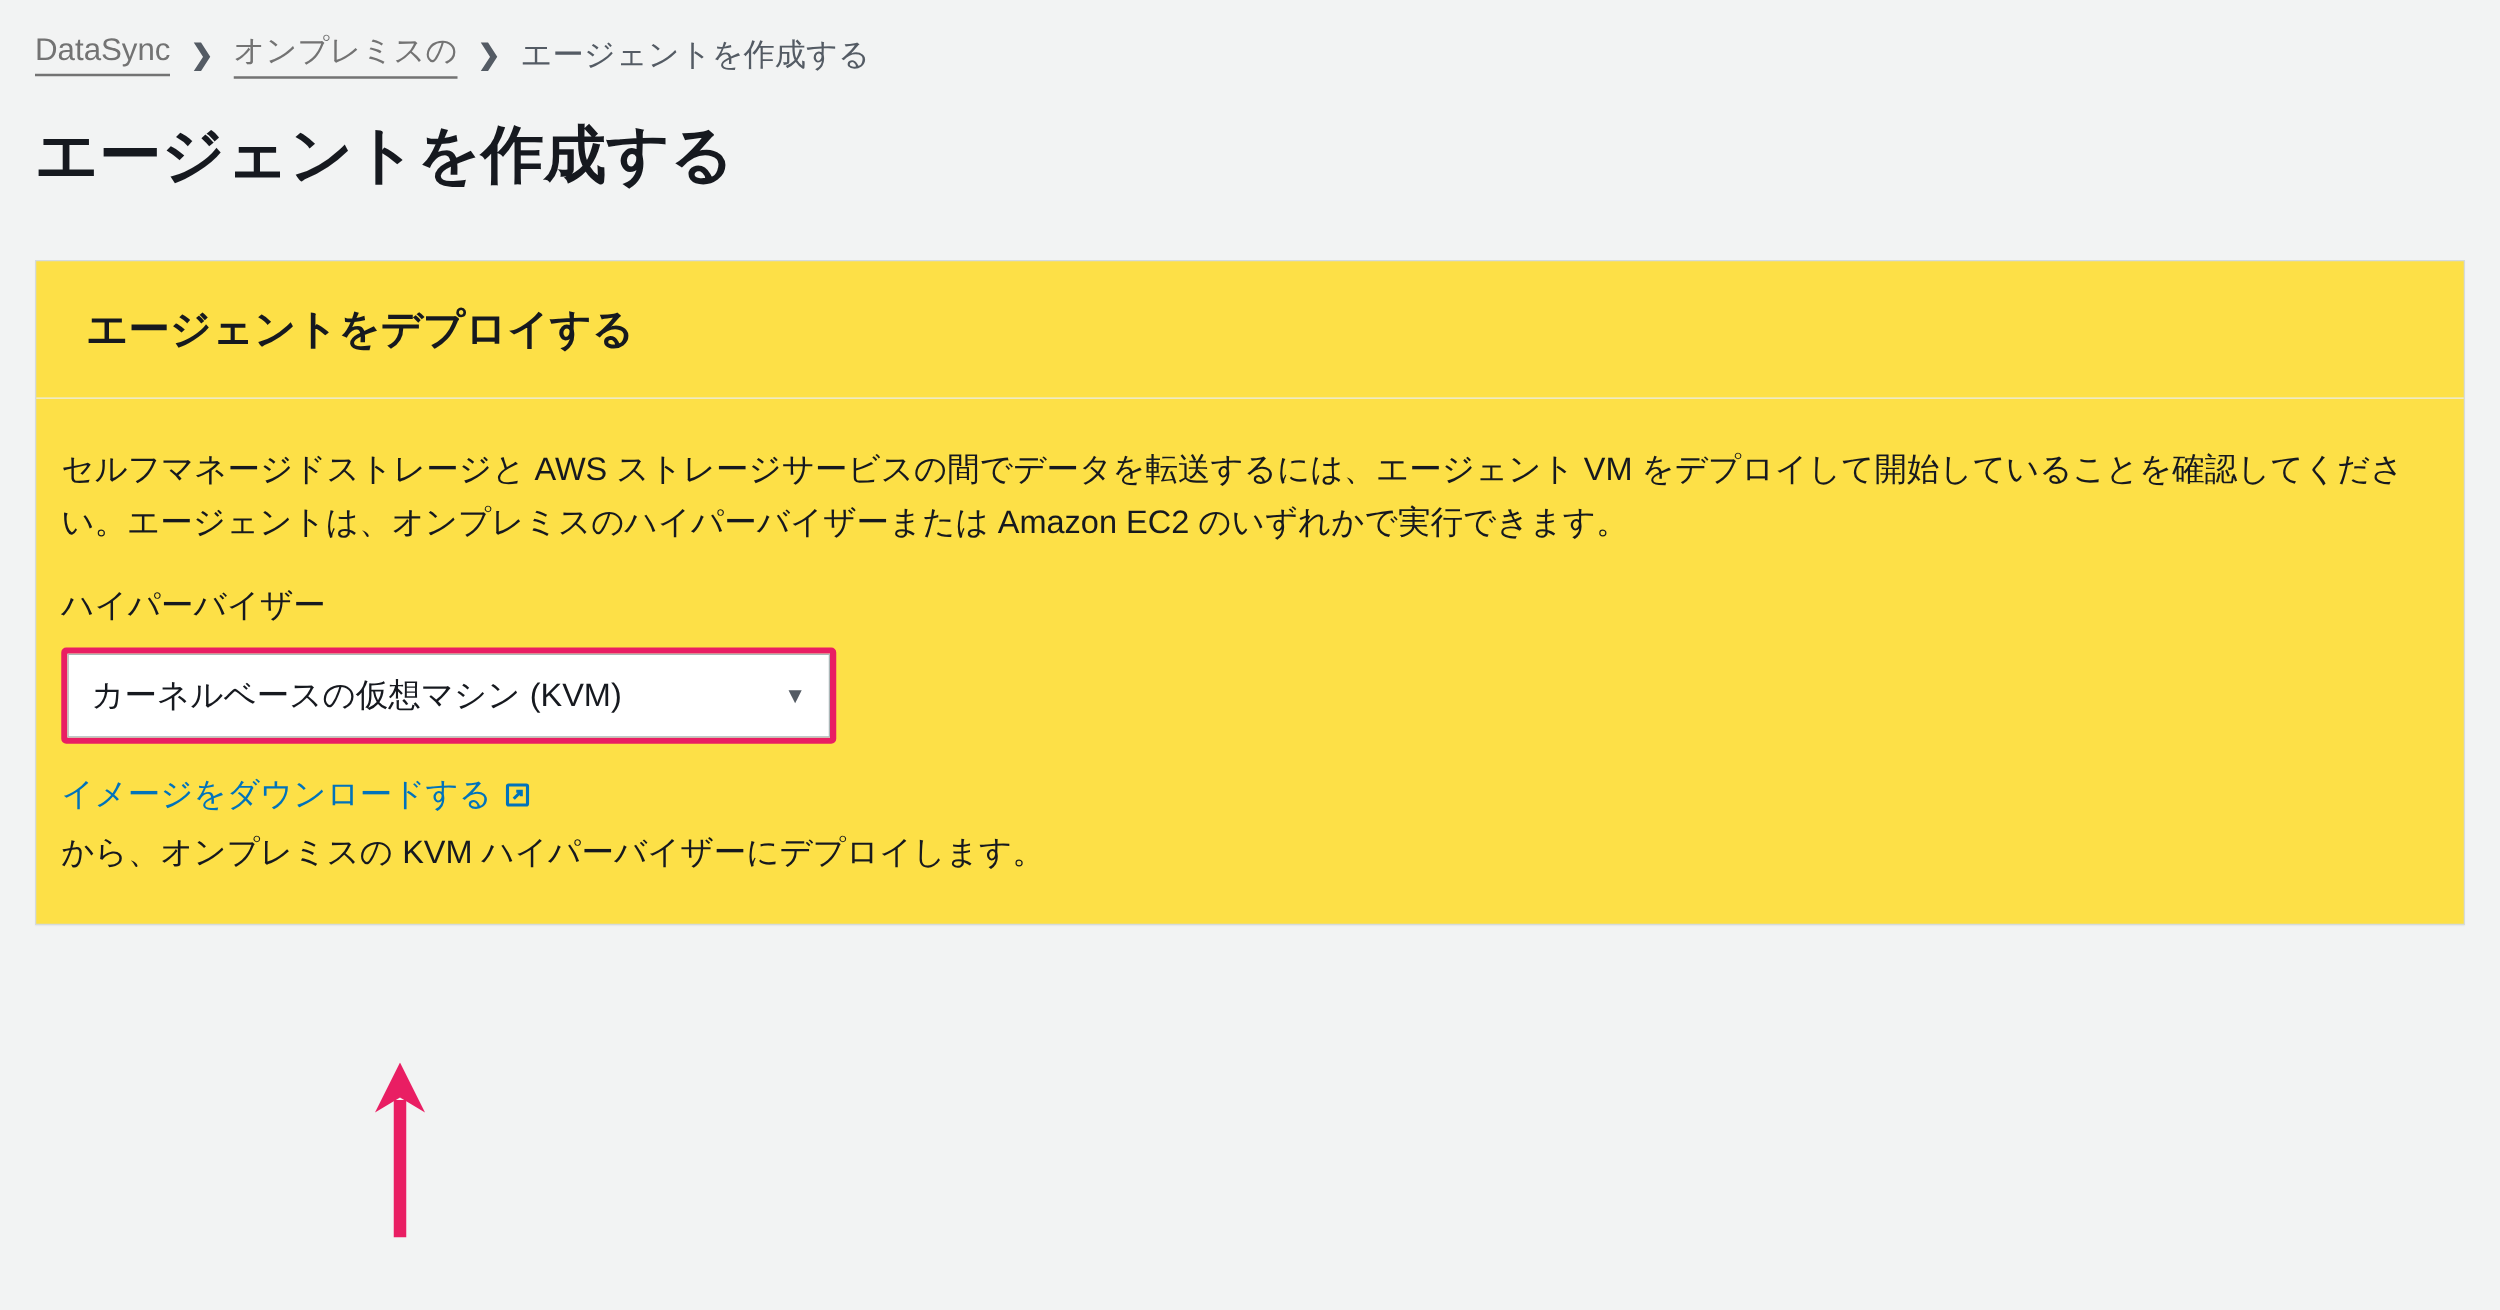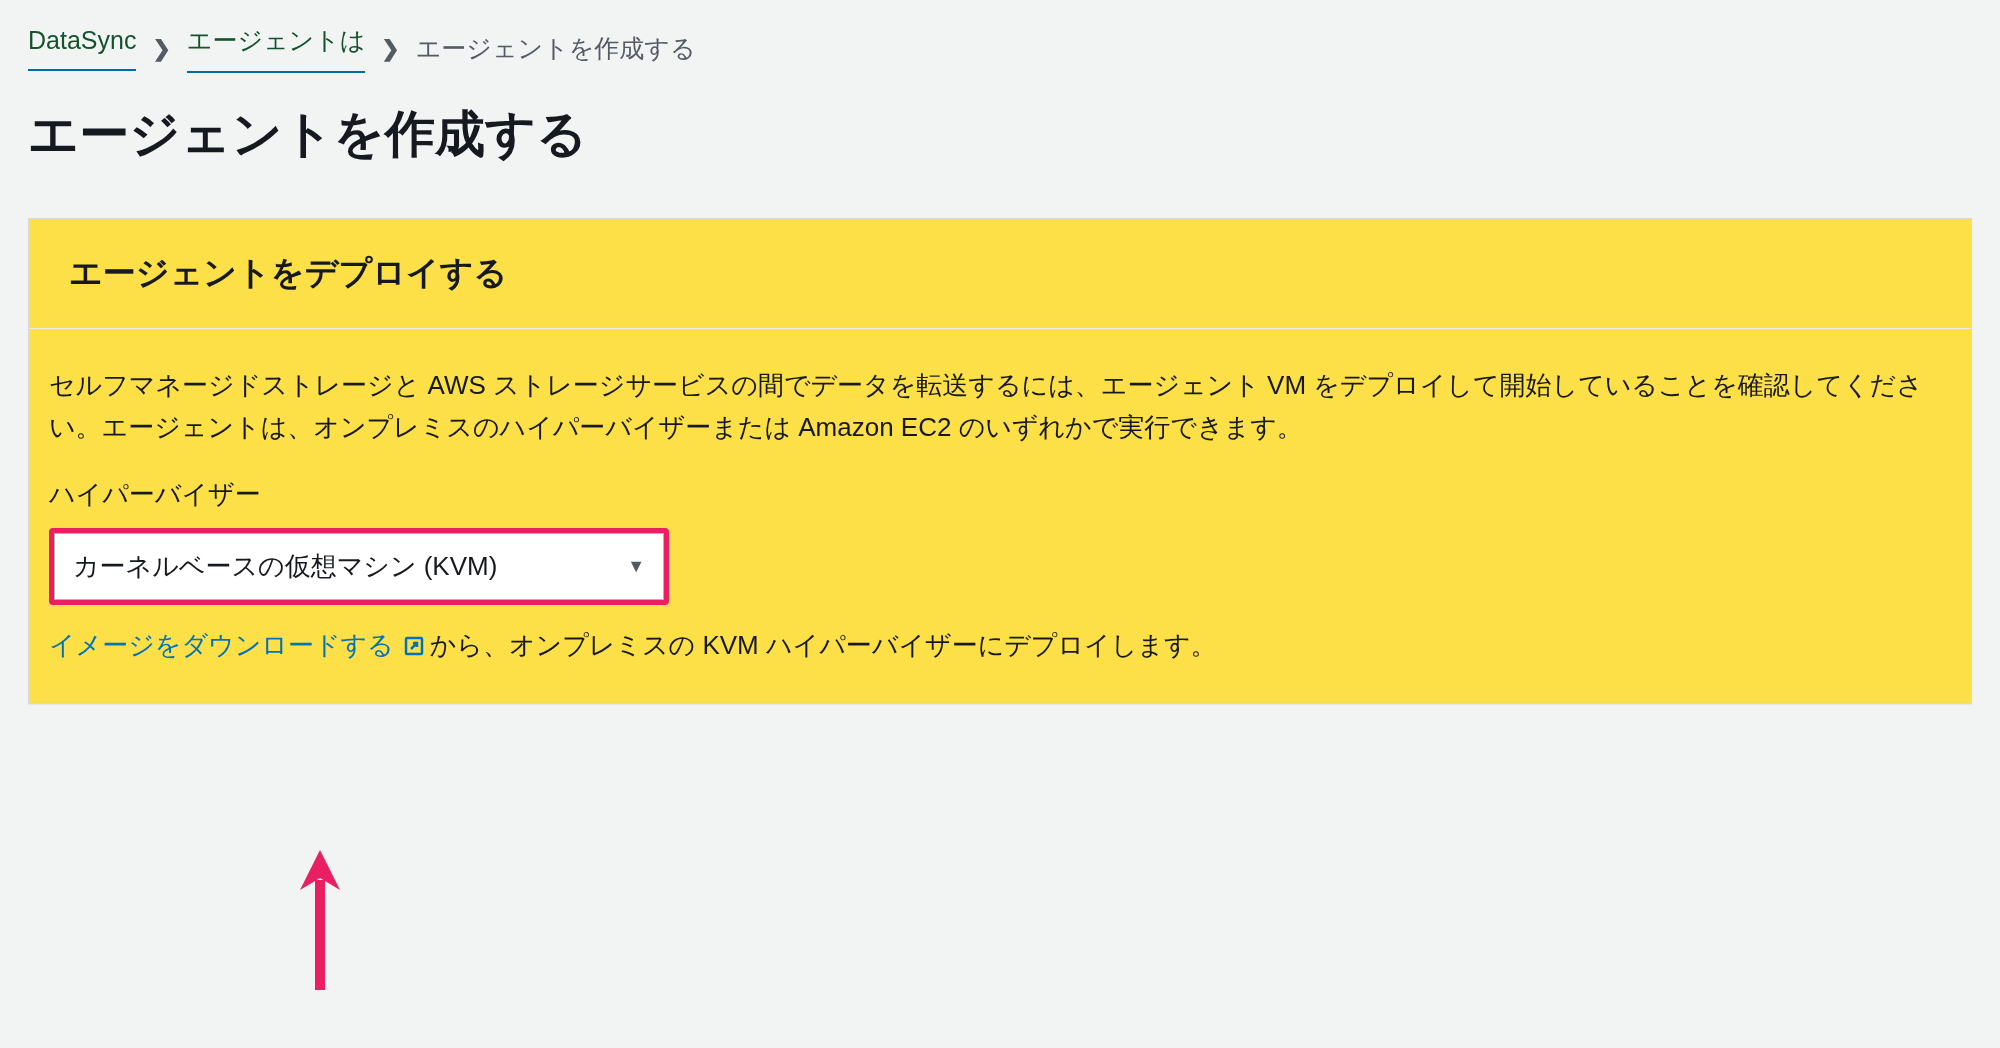--- a/index.html
+++ b/index.html
@@ -16,24 +16,24 @@
       padding: 24px 28px;
     }
     .breadcrumb {
       display: flex;
       align-items: center;
       gap: 16px;
       font-size: 25px;
       margin-bottom: 28px;
     }
     .breadcrumb a {
-      color: #14532d;
+      color: #737373;
       text-decoration: none;
-      border-bottom: 2px solid #0369a1;
-      padding-bottom: 14px;
+      border-bottom: 2px solid #737373;
+      padding-bottom: 4px;
     }
     .breadcrumb .chevron {
       color: #545b64;
       font-weight: bold;
       font-size: 22px;
     }
     .breadcrumb .current {
       color: #545b64;
     }
     h1.page-title {
@@ -88,20 +88,21 @@
     }
     .select .caret {
       font-size: 18px;
       color: #545b64;
     }
     .download-line {
       display: flex;
       align-items: flex-start;
       flex-wrap: wrap;
       gap: 4px;
+      flex-direction: column;
     }
     .download-link {
       color: #0073bb;
       cursor: pointer;
       display: inline-flex;
       align-items: center;
       gap: 8px;
     }
     .ext-icon {
       display: inline-flex;
@@ -118,21 +119,21 @@
       width: 60px;
       height: 140px;
     }
   </style>
 </head>
 <body>
 
 <nav class="breadcrumb">
   <a href="#">DataSync</a>
   <span class="chevron">❯</span>
-  <a href="#">エージェントは</a>
+  <a href="#">オンプレミスの</a>
   <span class="chevron">❯</span>
   <span class="current">エージェントを作成する</span>
 </nav>
 
 <h1 class="page-title">エージェントを作成する</h1>
 
 <div class="card">
   <div class="card-header">
     <h2>エージェントをデプロイする</h2>
   </div>

